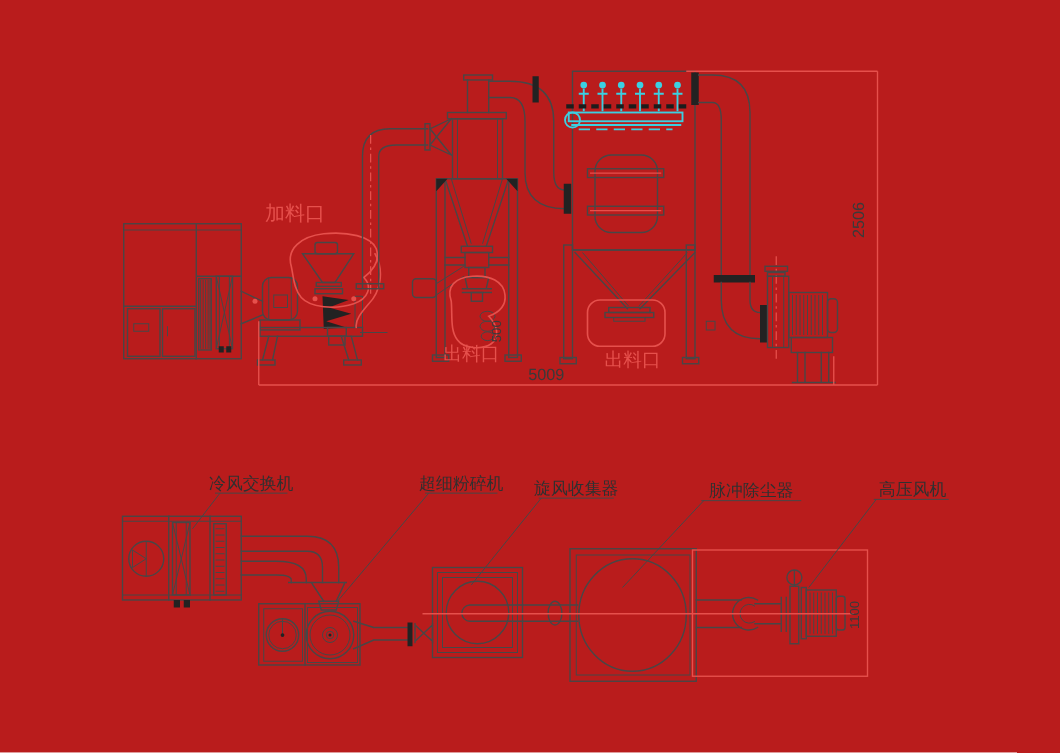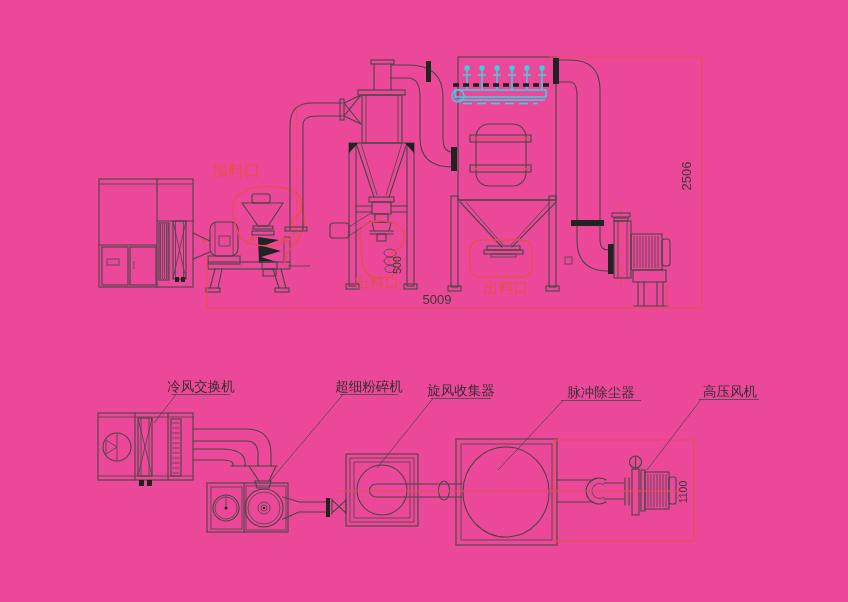--- a/index.html
+++ b/index.html
@@ -1,16 +1,16 @@
 <!DOCTYPE html>
 <html><head>
 <meta charset="utf-8">
 <style>
   html,body{margin:0;padding:0;background:#ffffff;}
-  .stage{position:relative;width:848px;height:602px;background:#ec4899;overflow:hidden;}
+  .stage{position:relative;width:848px;height:602px;background:#b91c1c;overflow:hidden;}
   svg{display:block;}
   svg text{font-family:"Liberation Sans","DejaVu Sans",sans-serif;}
   .ln{fill:none;stroke:#474747;stroke-width:1.1;stroke-linecap:square;stroke-linejoin:miter;}
   .lnt{fill:none;stroke:#474747;stroke-width:0.8;}
   .blk{fill:#222222;stroke:none;}
   .red{fill:none;stroke:#e6504c;stroke-width:1.3;stroke-linecap:round;}
   .redthin{fill:none;stroke:#e6504c;stroke-width:1.1;}
   .reddash{fill:none;stroke:#e6504c;stroke-width:1;stroke-dasharray:7 3 2 3;}
   .redfill{fill:#e6504c;stroke:none;}
   .cy{fill:none;stroke:#3bd0e2;stroke-width:1.5;}

